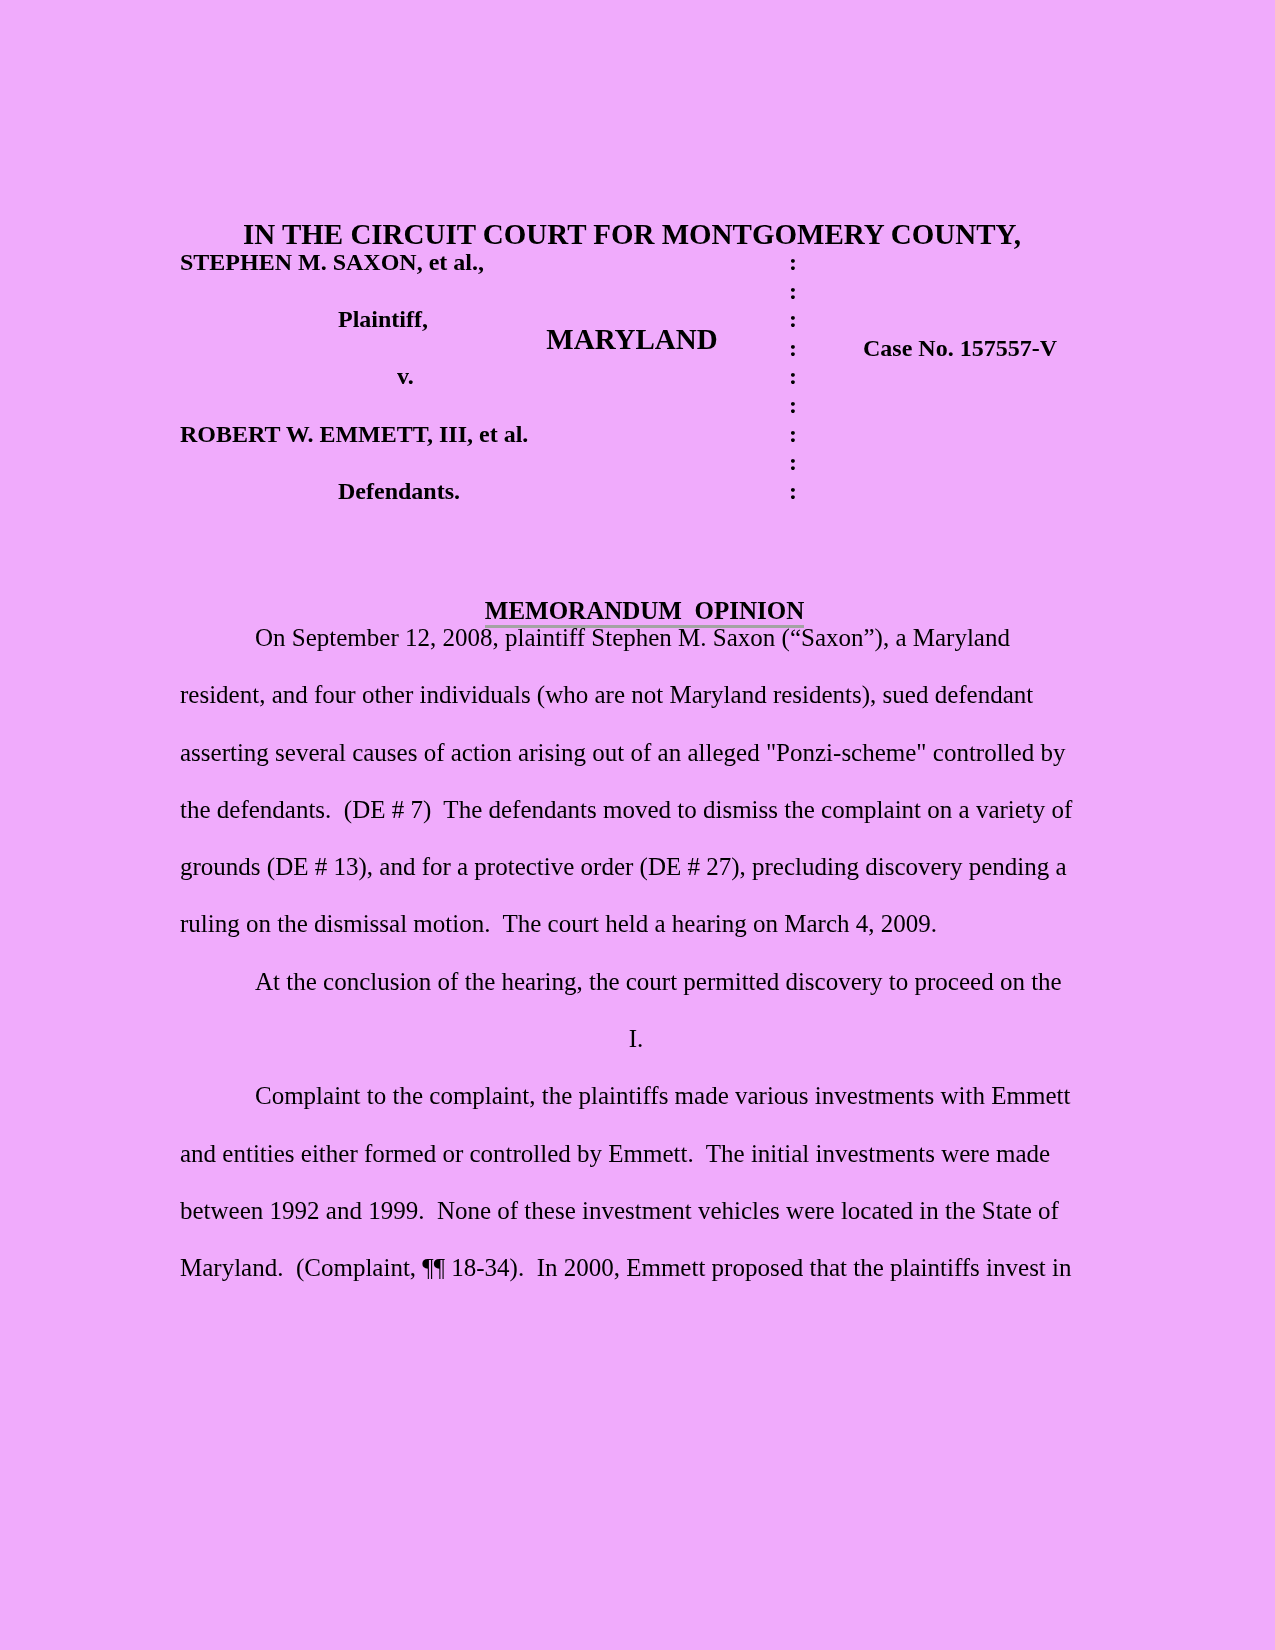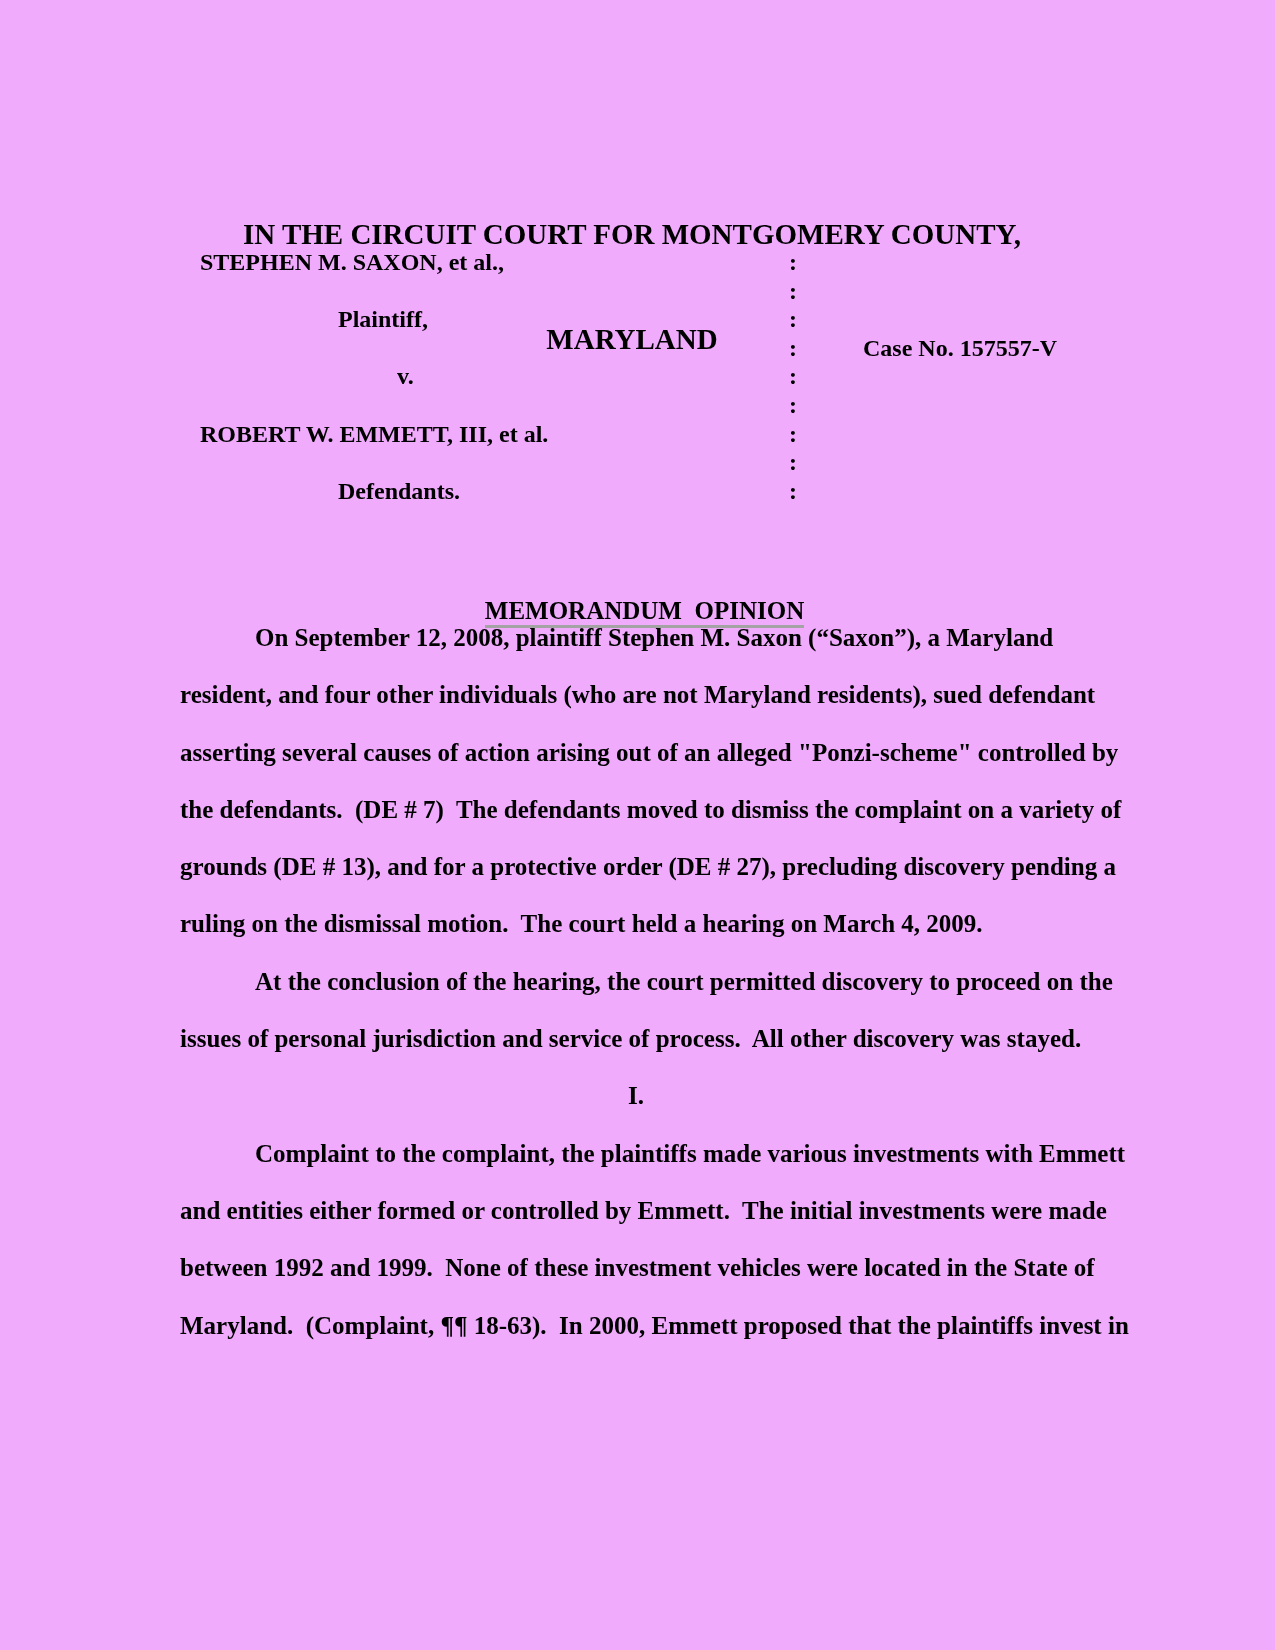--- a/index.html
+++ b/index.html
@@ -37,21 +37,21 @@
   }
   .cap-row {
     position: relative;
     height: 28.6px;
     line-height: 28.6px;
   }
   .cap-left {
     position: absolute;
     white-space: pre;
   }
-  .off-name  { left: 20px; }
+  .off-name  { left: 0; }
   .off-label { left: 158px; }
   .off-v     { left: 217px; }
   .cap-colon {
     position: absolute;
     left: 609px;
   }
   .cap-case {
     position: absolute;
     left: 683px;
     white-space: pre;
@@ -70,21 +70,20 @@
   .heading .underline {
     border-bottom: 3px solid #a3a3a3;
     padding-bottom: 1px;
   }
   .body-text {
     position: absolute;
     top: 609px;
     left: 180px;
     width: 912px;
     font-size: 25px;
-    font-weight: bold;
   }
   .line {
     height: 57.3px;
     line-height: 57.3px;
     white-space: pre;
   }
   .indent {
     padding-left: 75px;
   }
   .section {
@@ -143,21 +142,20 @@
   </div>
 
   <div class="body-text">
     <div class="line indent">On September 12, 2008, plaintiff Stephen M. Saxon (“Saxon”), a Maryland</div>
     <div class="line">resident, and four other individuals (who are not Maryland residents), sued defendant</div>
     <div class="line">asserting several causes of action arising out of an alleged "Ponzi-scheme" controlled by</div>
     <div class="line">the defendants.  (DE # 7)  The defendants moved to dismiss the complaint on a variety of</div>
     <div class="line">grounds (DE # 13), and for a protective order (DE # 27), precluding discovery pending a</div>
     <div class="line">ruling on the dismissal motion.  The court held a hearing on March 4, 2009.</div>
     <div class="line indent">At the conclusion of the hearing, the court permitted discovery to proceed on the</div>
-    <div class="line">issues of personal jurisdiction and service of process.  All other discovery was stayed.</div>
     <div class="line section">I.</div>
     <div class="line indent">Complaint to the complaint, the plaintiffs made various investments with Emmett</div>
     <div class="line">and entities either formed or controlled by Emmett.  The initial investments were made</div>
     <div class="line">between 1992 and 1999.  None of these investment vehicles were located in the State of</div>
-    <div class="line">Maryland.  (Complaint, ¶¶ 18-63).  In 2000, Emmett proposed that the plaintiffs invest in</div>
+    <div class="line">Maryland.  (Complaint, ¶¶ 18-34).  In 2000, Emmett proposed that the plaintiffs invest in</div>
   </div>
 
 </div>
 
 </body></html>

